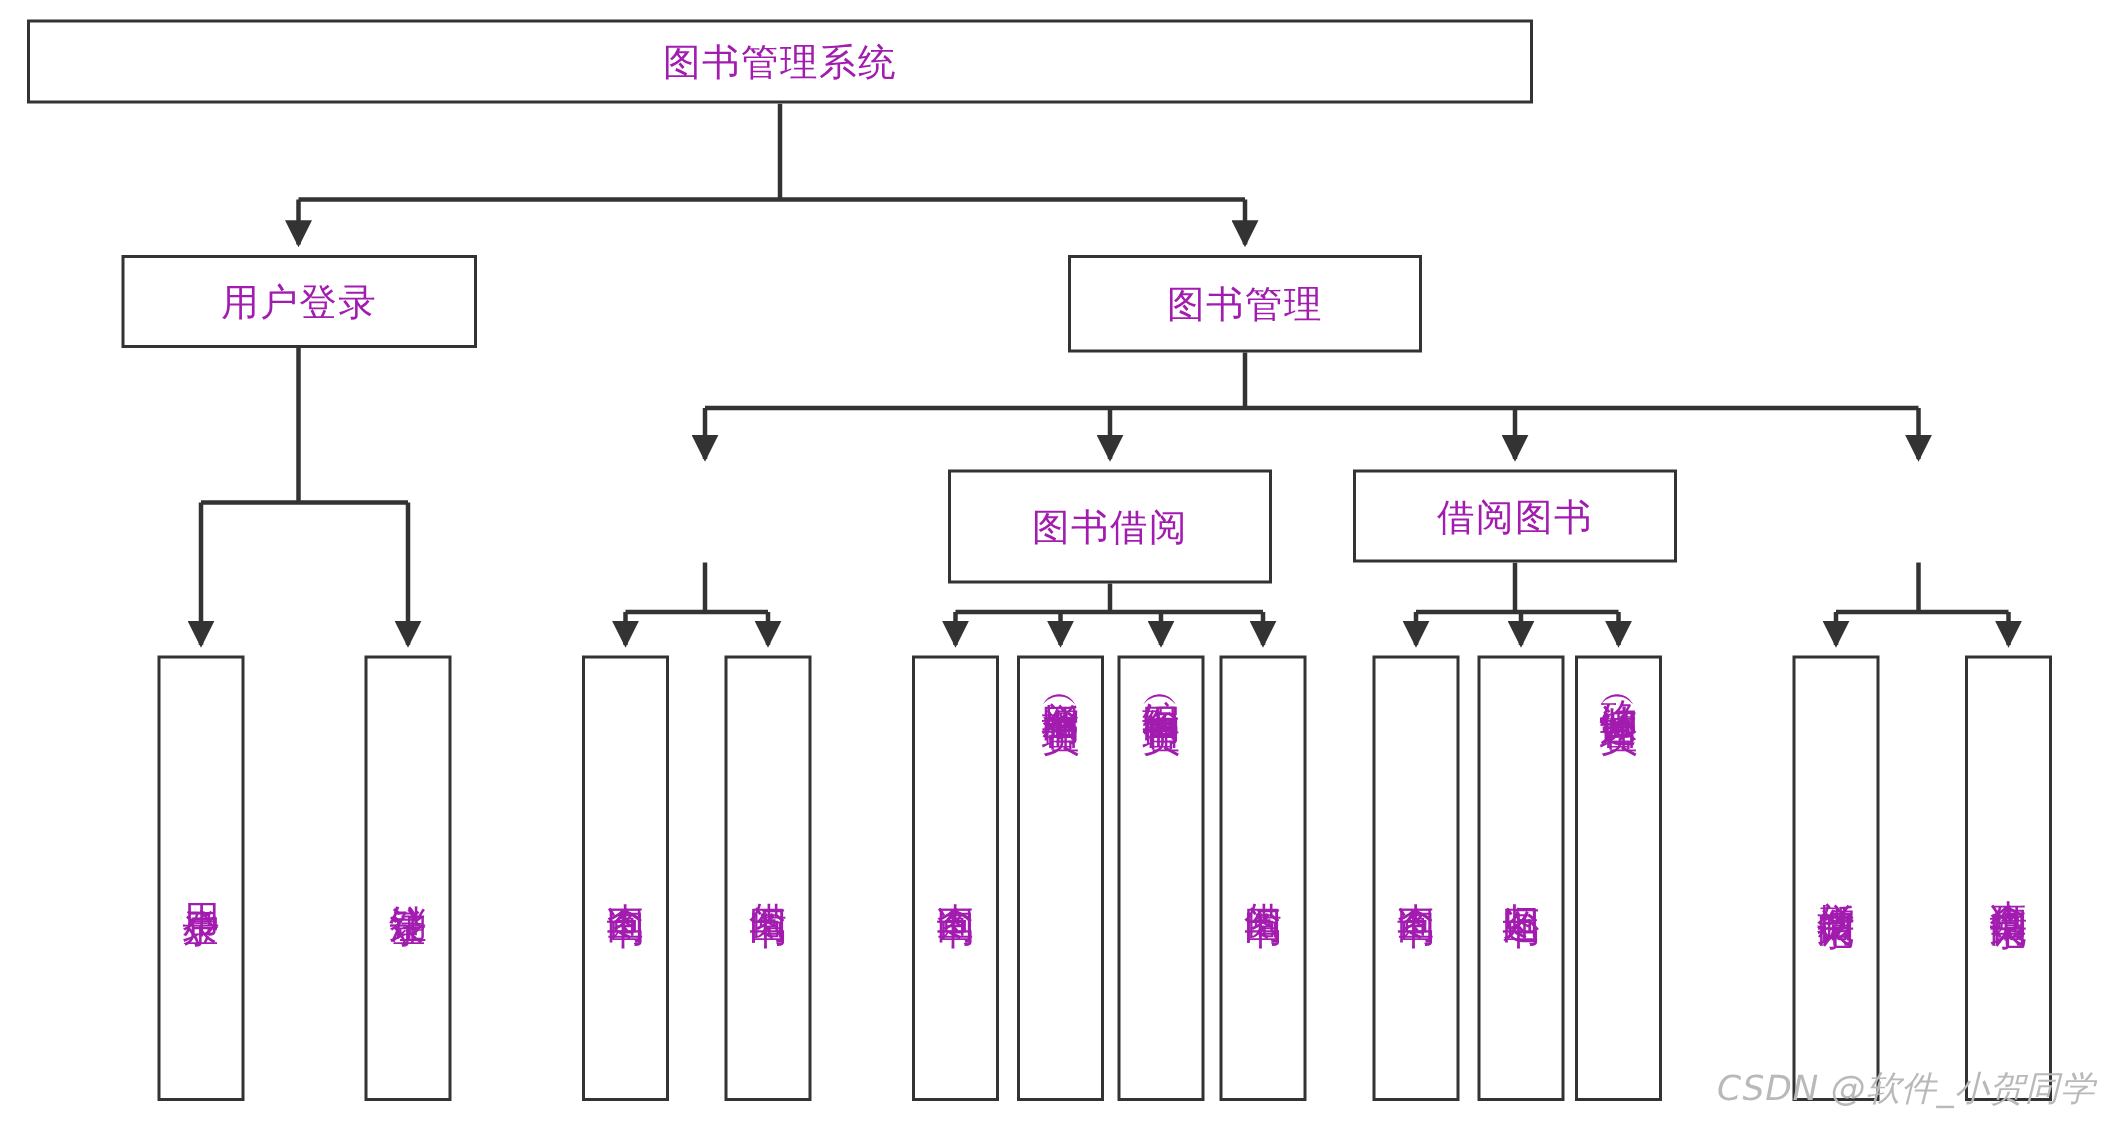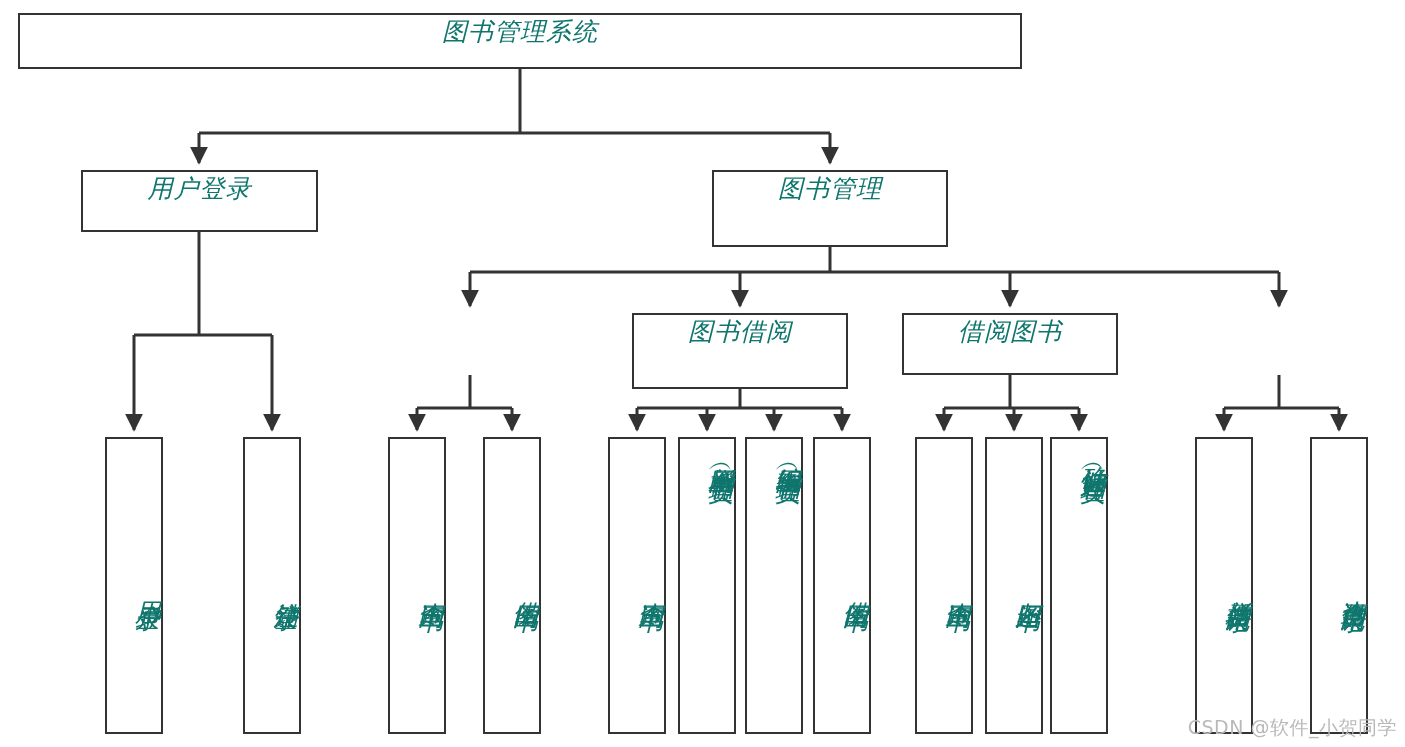--- a/index.html
+++ b/index.html
@@ -24,24 +24,23 @@
     width: 1405px;
     height: 747px;
     pointer-events: none;
   }
   .node {
     position: absolute;
     box-sizing: border-box;
     border: 2.5px solid #333333;
     background: #ffffff;
     display: flex;
-    align-items: flex-start;
+    align-items: center;
     justify-content: center;
-    color: #0f766e;
-    font-style: italic;
+    color: #a21caf;
   }
   .node.horiz {
     font-size: 25px;
     letter-spacing: 1px;
   }
   .node.vert {
     writing-mode: vertical-rl;
     text-orientation: upright;
     font-size: 25px;
     line-height: 1.08;
@@ -50,24 +49,25 @@
     padding-top: 8px;
   }
   .node.vert.centerv {
     justify-content: center;
     padding-top: 0;
   }
   .watermark {
     position: absolute;
     right: 8px;
     bottom: 6px;
-    font-size: 19px;
+    font-size: 23px;
     color: #b9b9b9;
     white-space: nowrap;
     letter-spacing: 0.5px;
+    font-style: italic;
   }
 </style>
 </head>
 <body>
 
 <div id="canvas">
 
   <svg id="edges" viewBox="0 0 1405 747" xmlns="http://www.w3.org/2000/svg">
     <defs>
       <marker id="arrow" viewBox="0 0 10 10" refX="9" refY="5" markerWidth="6" markerHeight="6" orient="auto-start-reverse">
@@ -118,21 +118,21 @@
     </g>
   </svg>
 
   <div class="node horiz" style="left:18px; top:13px; width:1004px; height:56px;">
     <span>图书管理系统</span>
   </div>
 
   <div class="node horiz" style="left:81px; top:170px; width:237px; height:62px;">
     <span>用户登录</span>
   </div>
-  <div class="node horiz" style="left:712px; top:170px; width:236px; height:77px;">
+  <div class="node horiz" style="left:712px; top:170px; width:236px; height:65px;">
     <span>图书管理</span>
   </div>
 
   <div class="node horiz" style="left:632px; top:313px; width:216px; height:76px;">
     <span>图书借阅</span>
   </div>
   <div class="node horiz" style="left:902px; top:313px; width:216px; height:62px;">
     <span>借阅图书</span>
   </div>
 

